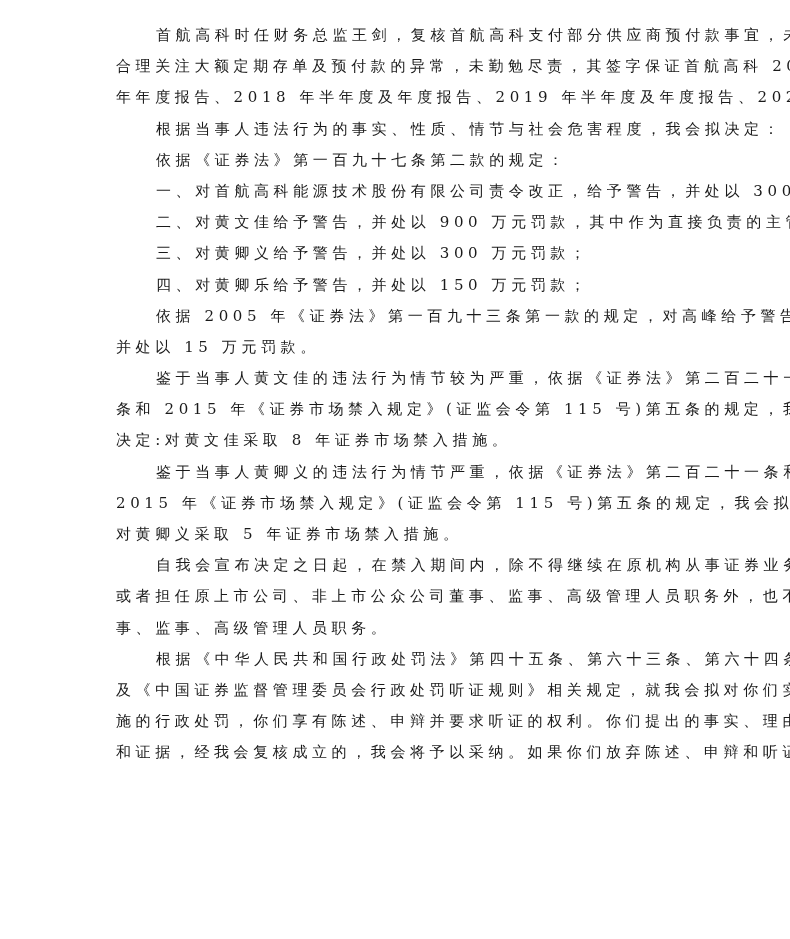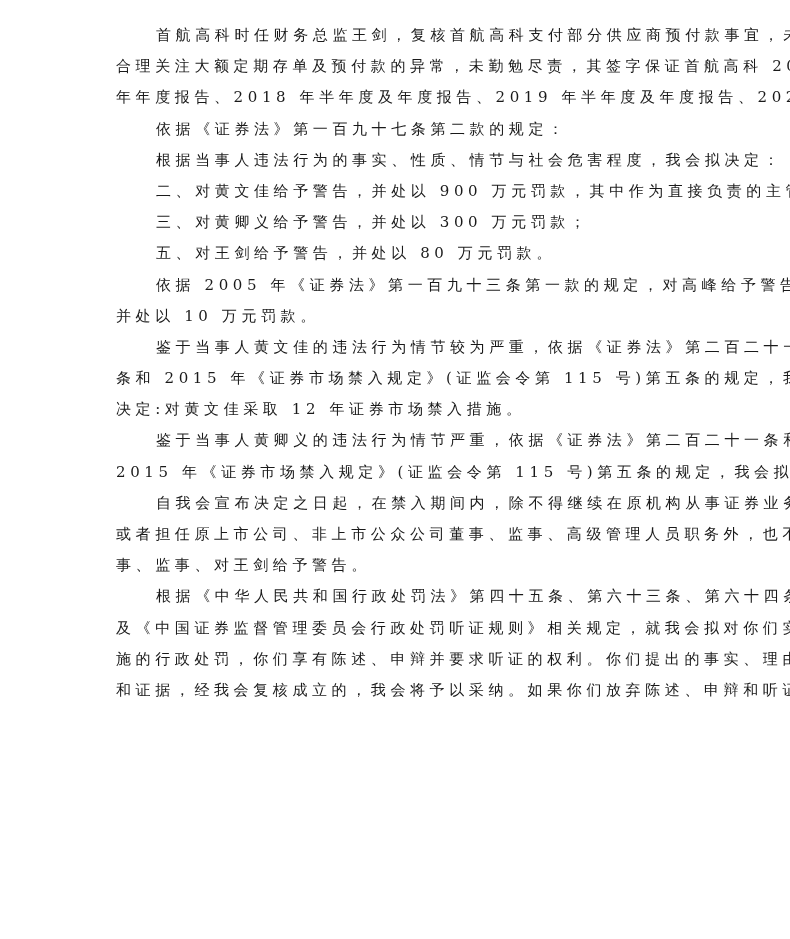--- a/index.html
+++ b/index.html
@@ -20,53 +20,55 @@
 </head>
 <body>
 
 <div class="page">
   <div>
     <div class="line indent">首航高科时任财务总监王剑，复核首航高科支付部分供应商预付款事宜，未</div>
     <div class="line">合理关注大额定期存单及预付款的异常，未勤勉尽责，其签字保证首航高科 2017</div>
     <div class="line">年年度报告、2018 年半年度及年度报告、2019 年半年度及年度报告、2020 年半</div>
   </div>
   <div>
+    <div class="line indent">根据当事人违法行为的事实、性质、情节与社会危害程度，我会拟决定：</div>
+  </div>
+  <div>
     <div class="line indent">依据《证券法》第一百九十七条第二款的规定：</div>
   </div>
   <div>
-    <div class="line indent">根据当事人违法行为的事实、性质、情节与社会危害程度，我会拟决定：</div>
-  </div>
-  <div>
+    <div class="line indent">一、对首航高科能源技术股份有限公司责令改正，给予警告，并处以 300</div>
   </div>
   <div>
     <div class="line indent">二、对黄文佳给予警告，并处以 900 万元罚款，其中作为直接负责的主管人</div>
   </div>
   <div>
     <div class="line indent">三、对黄卿义给予警告，并处以 300 万元罚款；</div>
   </div>
   <div>
-    <div class="line indent">五、对王剑给予警告，并处以 80 万元罚款。</div>
+    <div class="line indent">四、对黄卿乐给予警告，并处以 150 万元罚款；</div>
   </div>
   <div>
     <div class="line indent">依据 2005 年《证券法》第一百九十三条第一款的规定，对高峰给予警告，</div>
-    <div class="line">并处以 10 万元罚款。</div>
+    <div class="line">并处以 15 万元罚款。</div>
   </div>
   <div>
     <div class="line indent">鉴于当事人黄文佳的违法行为情节较为严重，依据《证券法》第二百二十一</div>
     <div class="line">条和 2015 年《证券市场禁入规定》(证监会令第 115 号)第五条的规定，我会拟</div>
-    <div class="line">决定:对黄文佳采取 12 年证券市场禁入措施。</div>
+    <div class="line">决定:对黄文佳采取 8 年证券市场禁入措施。</div>
   </div>
   <div>
     <div class="line indent">鉴于当事人黄卿义的违法行为情节严重，依据《证券法》第二百二十一条和</div>
     <div class="line">2015 年《证券市场禁入规定》(证监会令第 115 号)第五条的规定，我会拟决定:</div>
+    <div class="line">对黄卿义采取 5 年证券市场禁入措施。</div>
   </div>
   <div>
     <div class="line indent">自我会宣布决定之日起，在禁入期间内，除不得继续在原机构从事证券业务</div>
     <div class="line">或者担任原上市公司、非上市公众公司董事、监事、高级管理人员职务外，也不</div>
-    <div class="line">事、监事、对王剑给予警告。</div>
+    <div class="line">事、监事、高级管理人员职务。</div>
   </div>
   <div>
     <div class="line indent">根据《中华人民共和国行政处罚法》第四十五条、第六十三条、第六十四条</div>
     <div class="line">及《中国证券监督管理委员会行政处罚听证规则》相关规定，就我会拟对你们实</div>
     <div class="line">施的行政处罚，你们享有陈述、申辩并要求听证的权利。你们提出的事实、理由</div>
     <div class="line">和证据，经我会复核成立的，我会将予以采纳。如果你们放弃陈述、申辩和听证</div>
   </div>
 </div>
 
 </body></html>

